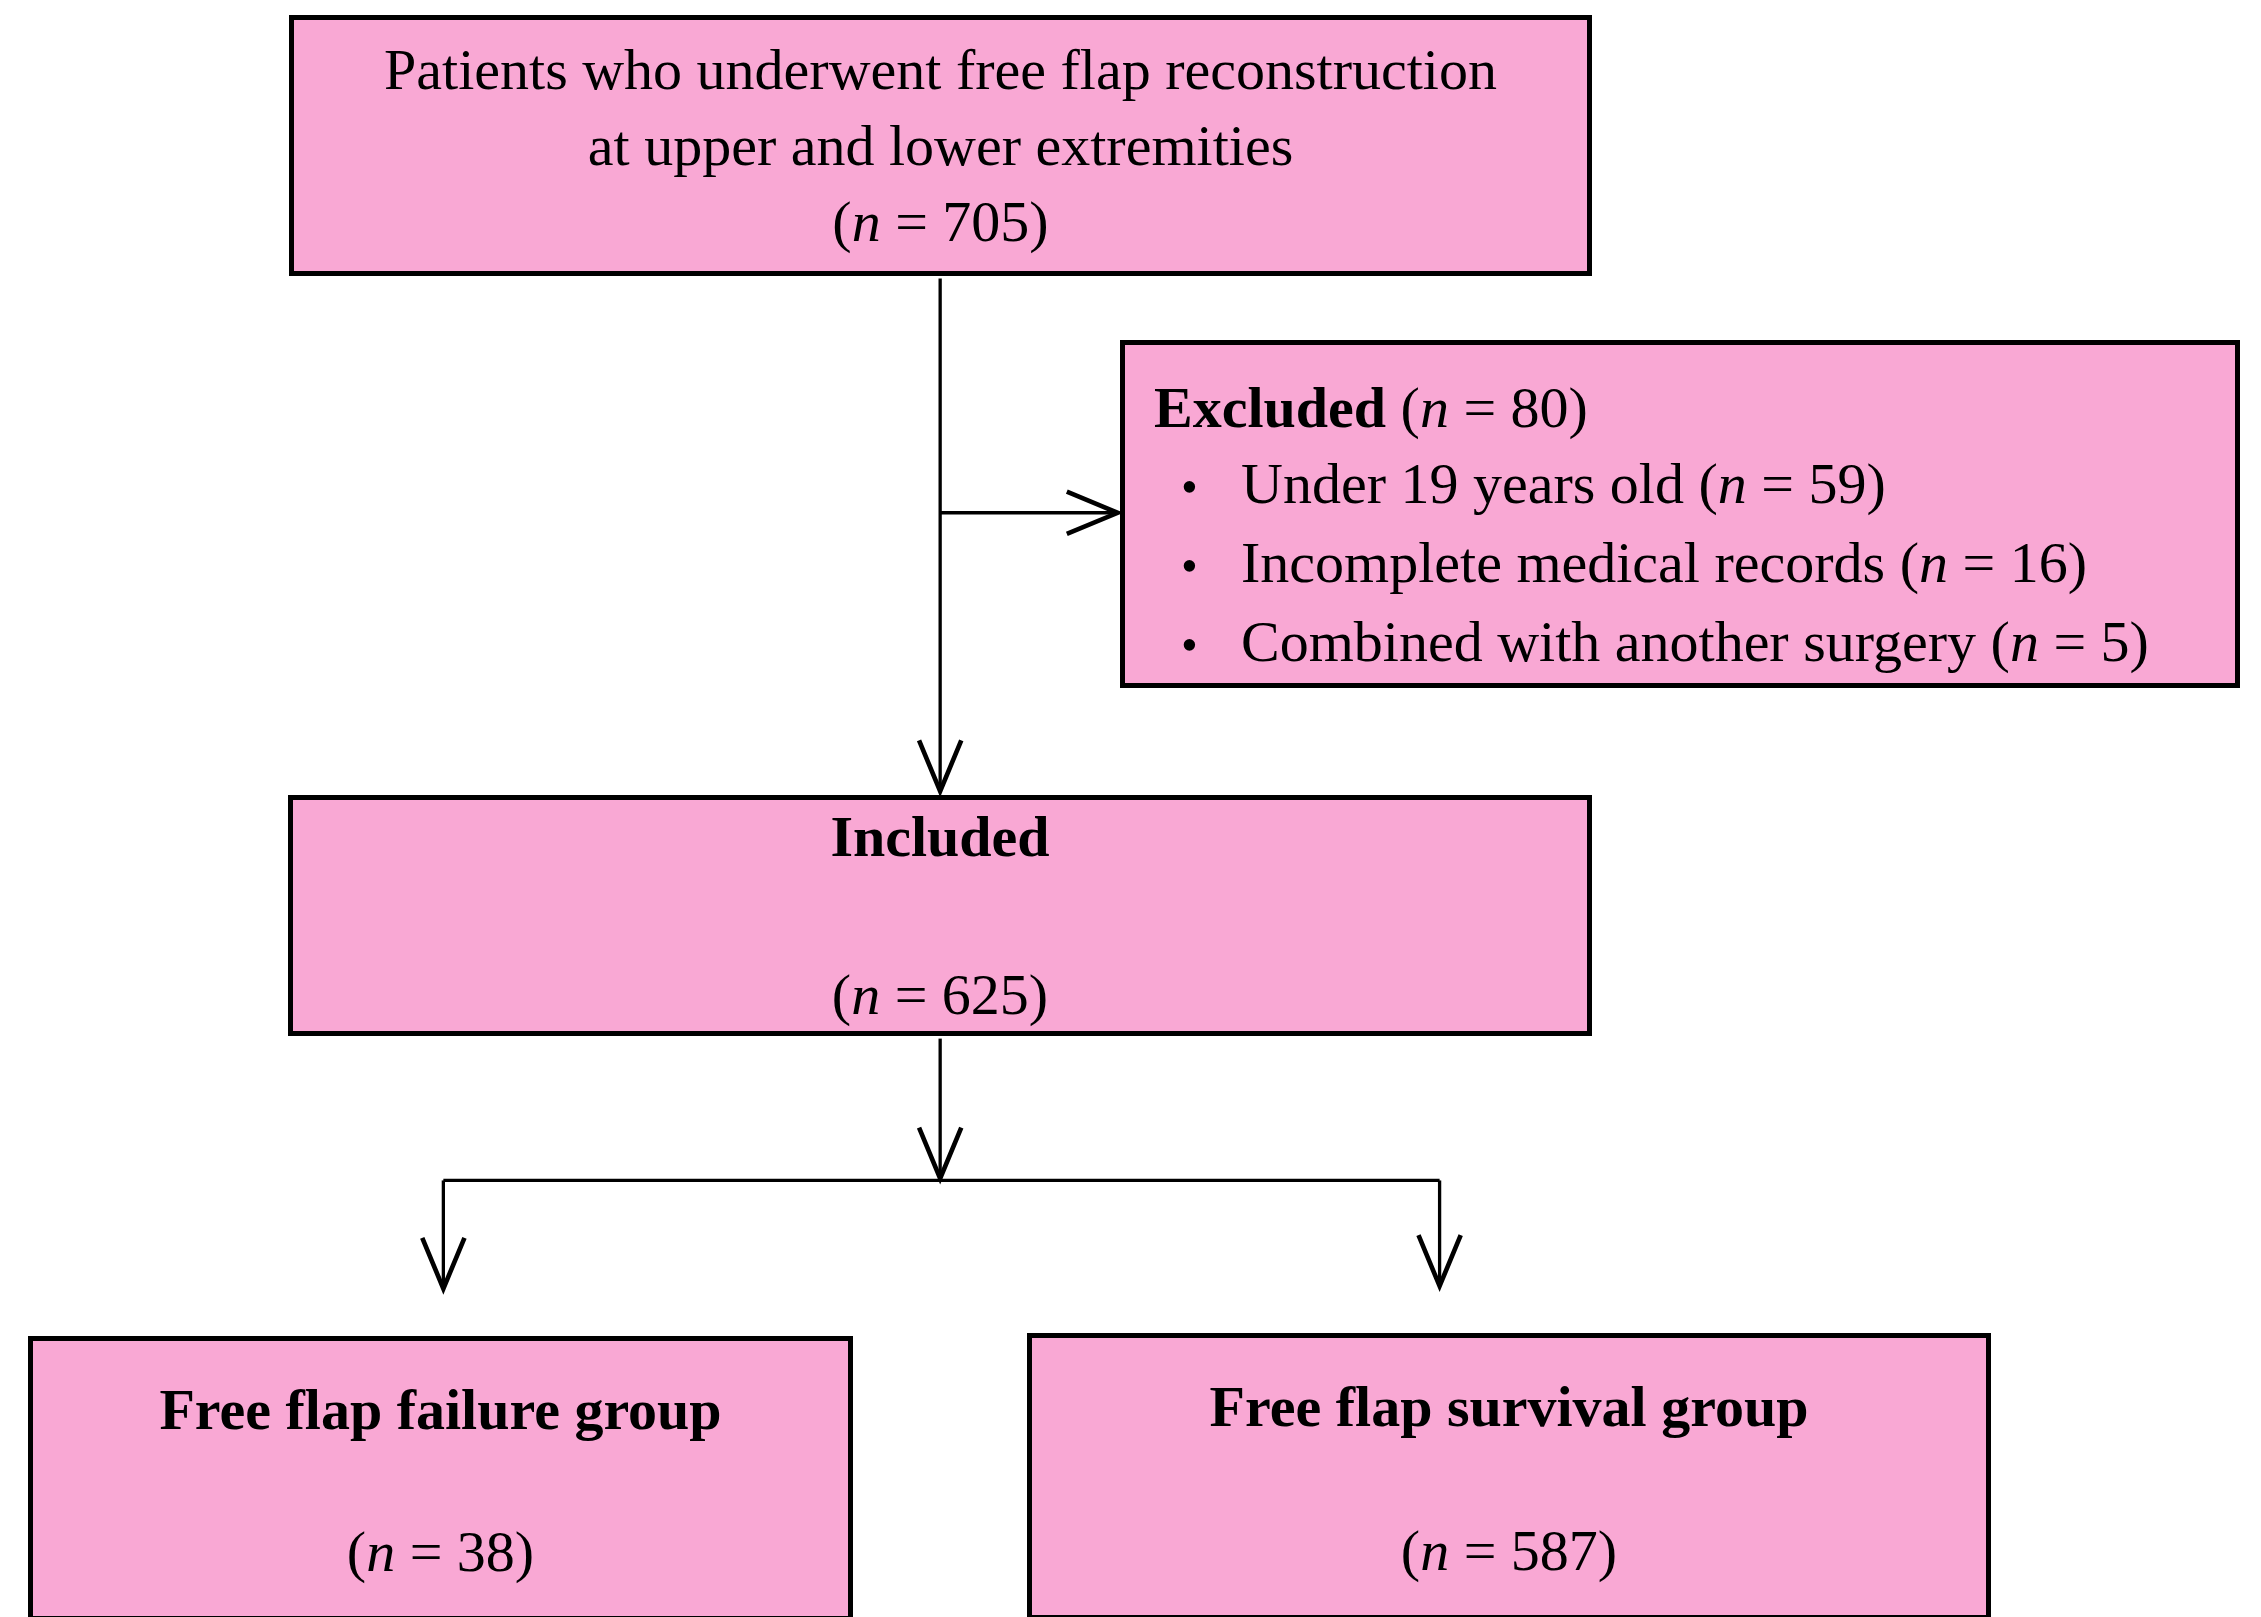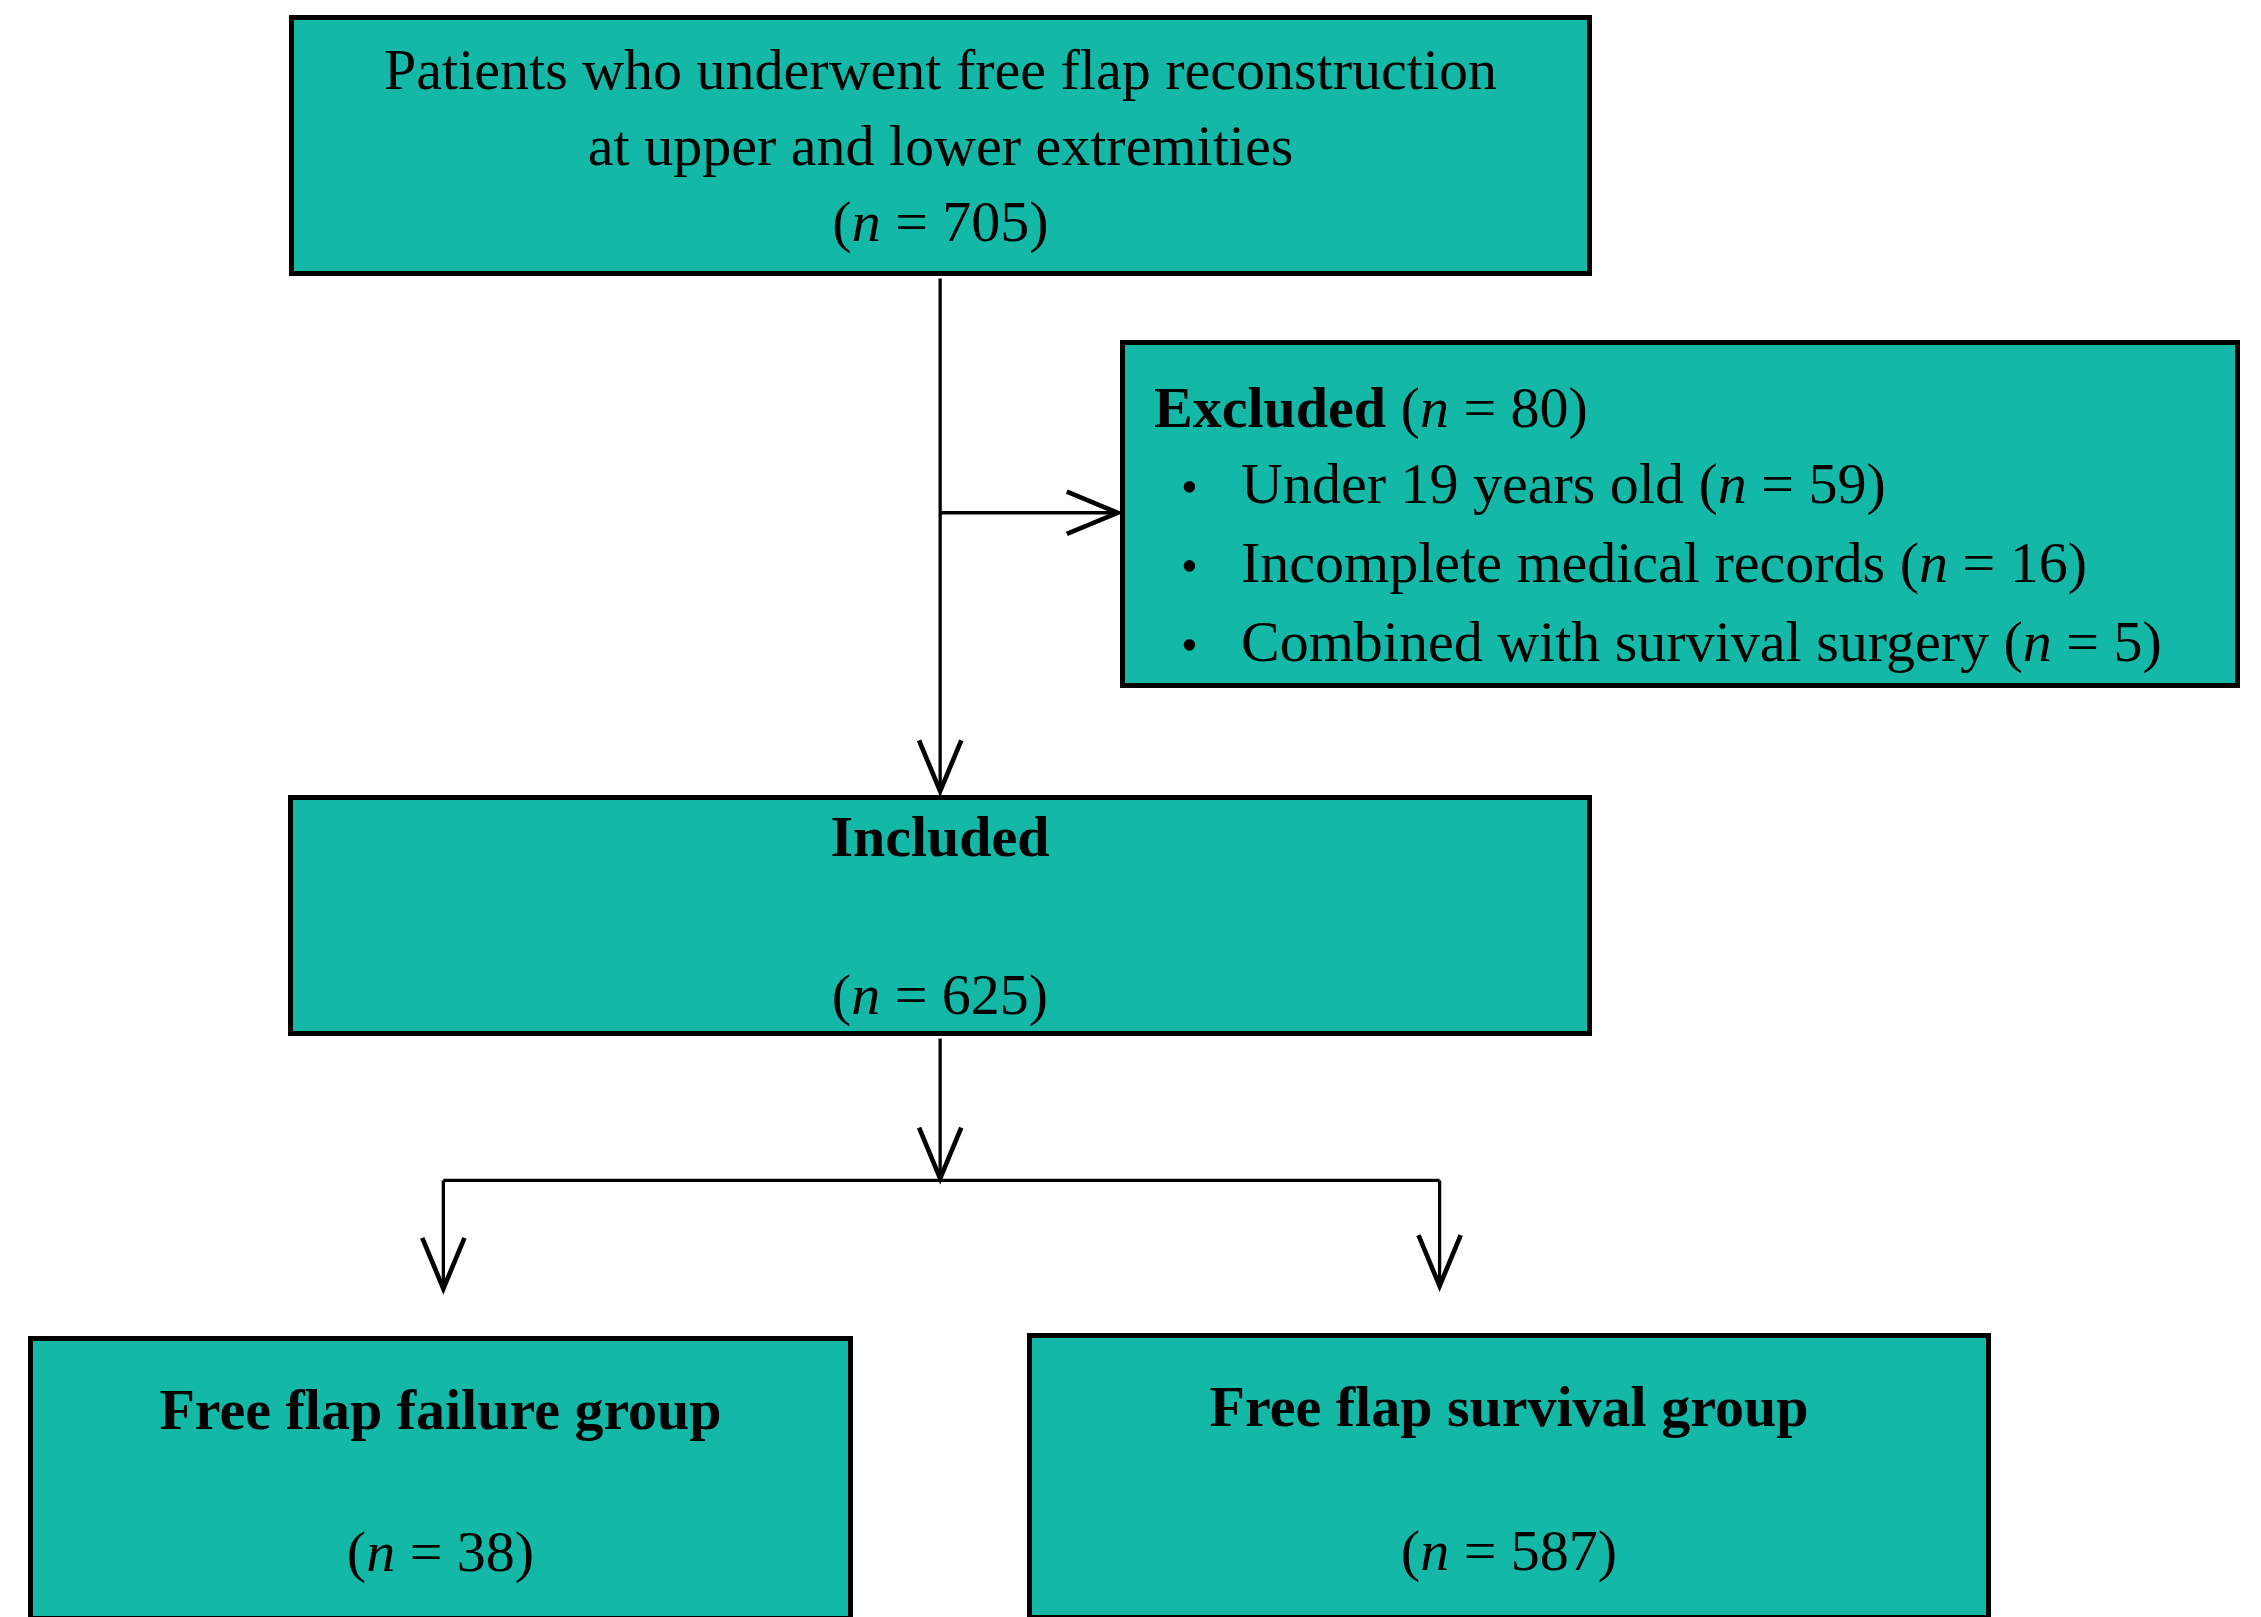--- a/index.html
+++ b/index.html
@@ -15,21 +15,21 @@
   .connectors {
     position: absolute;
     left: 0; top: 0;
     width: 2261px; height: 1618px;
     pointer-events: none;
   }
   .box {
     position: absolute;
     box-sizing: border-box;
     border: 5.3px solid #000000;
-    background: #14b8a6;
+    background: #f9a8d4;
     font-size: 58px;
     line-height: 76px;
   }
   .box-top {
     left: 289px; top: 15px; width: 1303px; height: 261px;
     display: flex; flex-direction: column; justify-content: center;
     text-align: center;
   }
   .box-excluded {
     left: 1120px; top: 340px; width: 1120px; height: 348px;
@@ -90,21 +90,21 @@
     <div class="ex-item">
       <span class="ex-bullet">•</span>
       <span class="ex-text"><span>Under 19 years old (</span><span class="nvar">n</span><span> = 59)</span></span>
     </div>
     <div class="ex-item">
       <span class="ex-bullet">•</span>
       <span class="ex-text"><span>Incomplete medical records (</span><span class="nvar">n</span><span> = 16)</span></span>
     </div>
     <div class="ex-item">
       <span class="ex-bullet">•</span>
-      <span class="ex-text"><span>Combined with survival surgery (</span><span class="nvar">n</span><span> = 5)</span></span>
+      <span class="ex-text"><span>Combined with another surgery (</span><span class="nvar">n</span><span> = 5)</span></span>
     </div>
   </div>
 
   <div class="box box-included">
     <div class="bold">Included</div>
     <div><span>(</span><span class="nvar">n</span><span> = 625)</span></div>
   </div>
 
   <div class="box box-bottom box-failure">
     <div class="bold">Free flap failure group</div>

